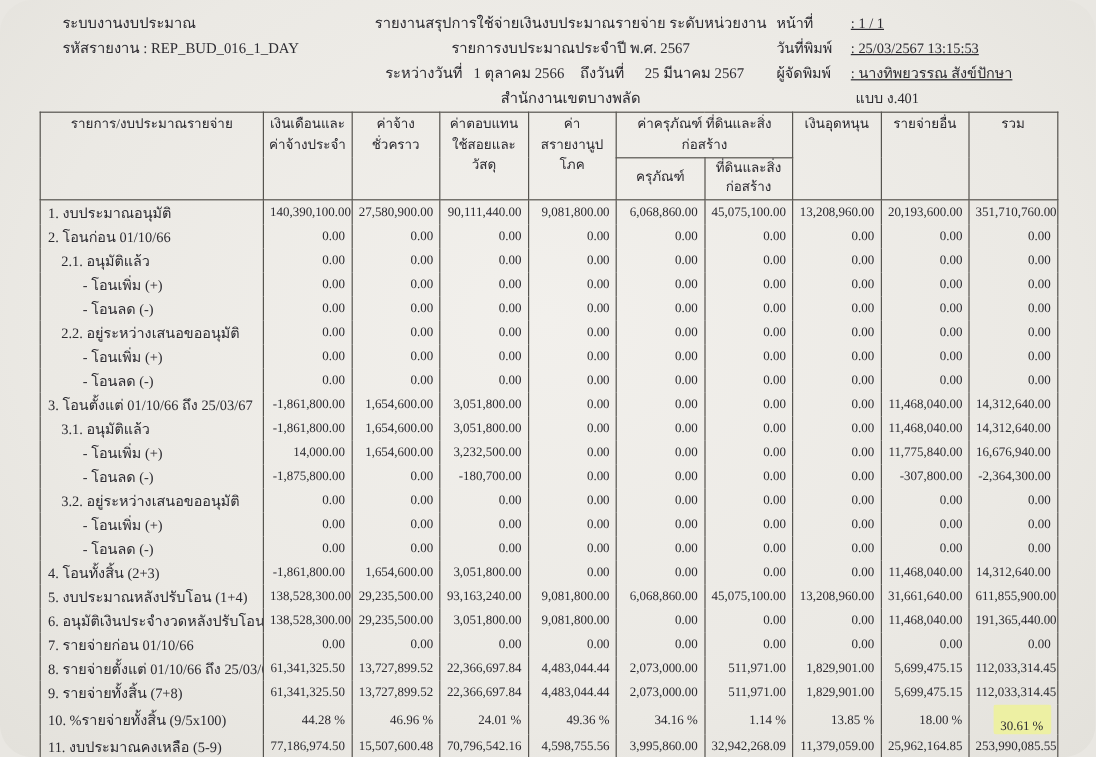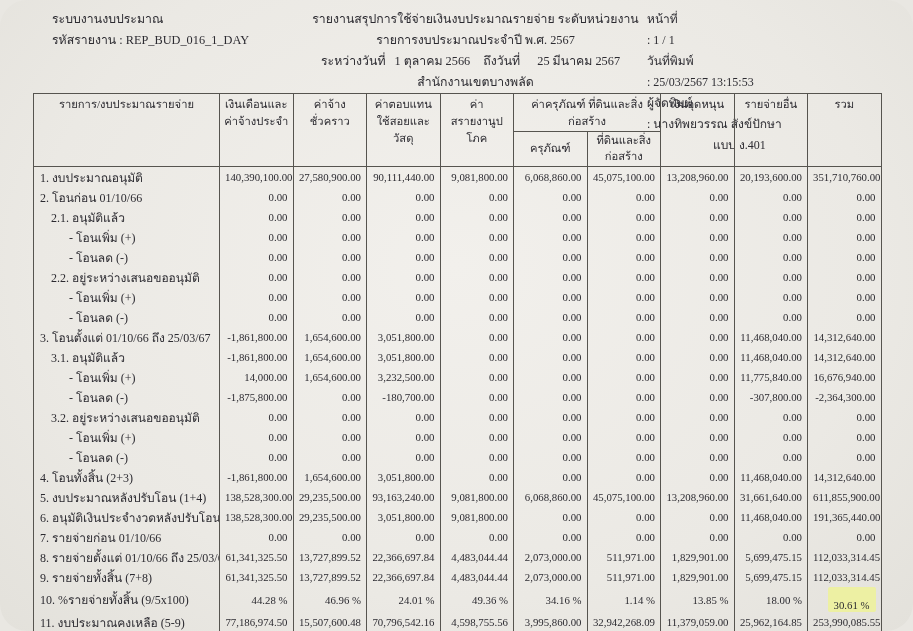--- a/index.html
+++ b/index.html
@@ -15,23 +15,23 @@
     border-radius:27px;
   }
   
   .report-header{
     position:absolute;top:9px;left:52px;right:24px;
     display:flex;font-size:12.3px;line-height:21px;
   }
   .h-left{width:252px;}
   .h-center{flex:1;text-align:center;}
   .h-right{width:242px;font-size:12px;}
-  .h-right .hr-row{display:flex;flex-direction:column;}
+  .h-right .hr-row{display:flex;}
   .h-right .hr-label{width:62px;}
-  .h-right .hr-value{flex:1;}
+  .h-right .hr-value{flex:1;text-decoration:underline;}
   .h-right .hr-form{padding-left:66px;}
   .period span{display:inline-block;}
   .period .gap-s{margin:0 10px 0 6px;}
   .period .gap-m{margin:0 10px 0 14px;}
   
   .table-wrap{position:absolute;left:33px;top:93px;}
   table{
     width:848px;border-collapse:collapse;table-layout:fixed;
     font-size:10.8px;color:#2b2a30;
     border:1px solid #504e49;

